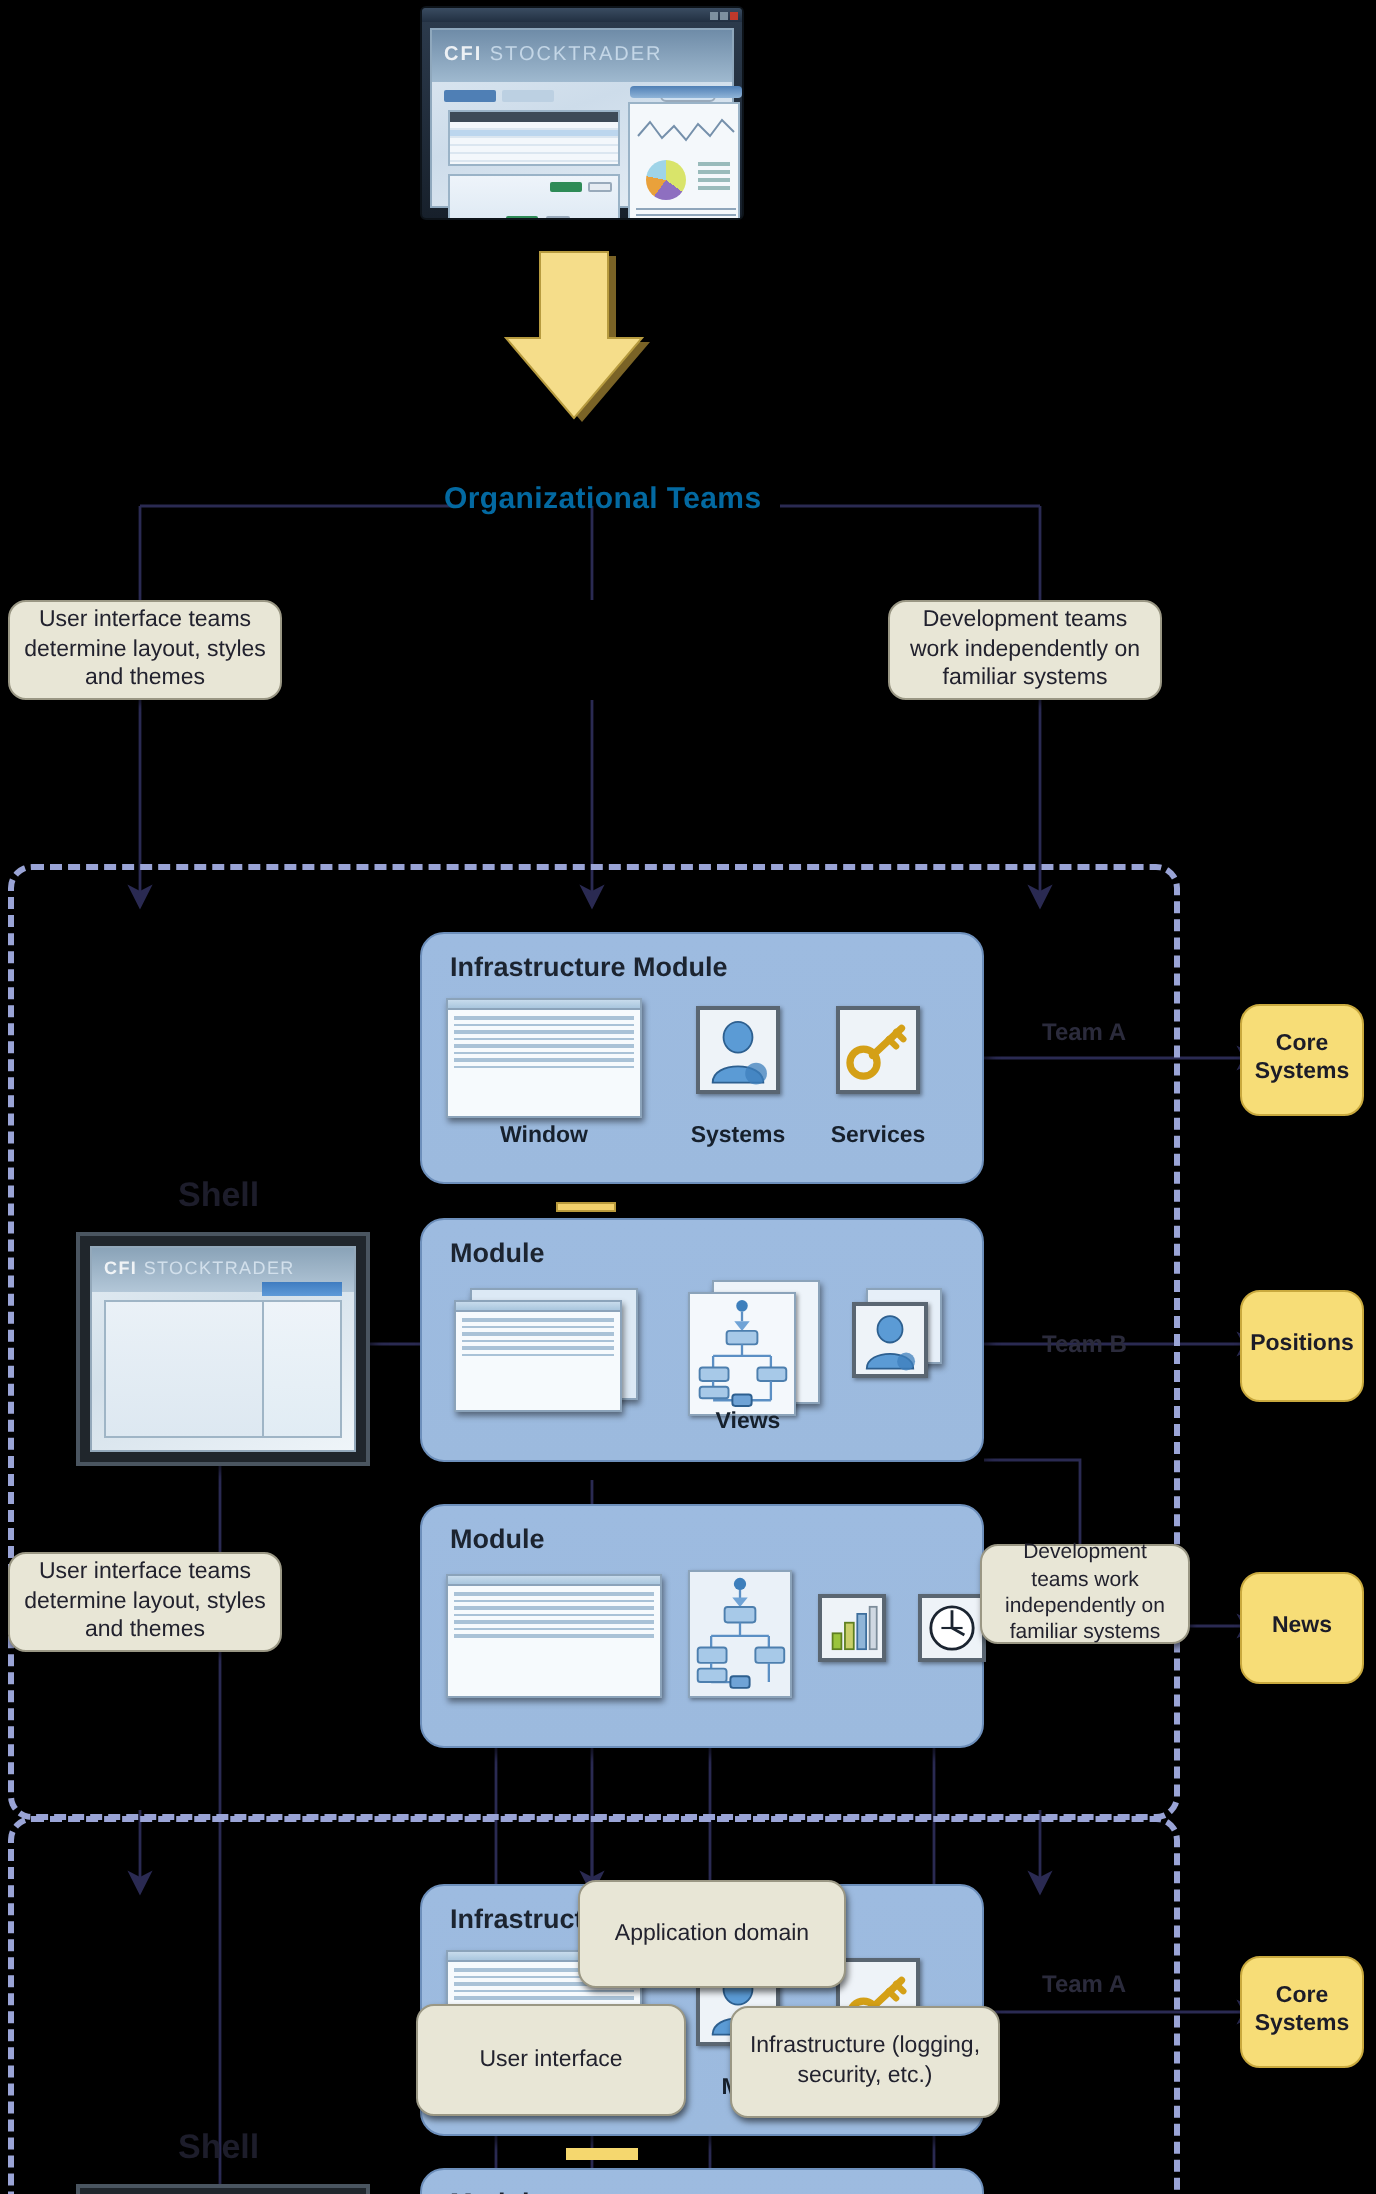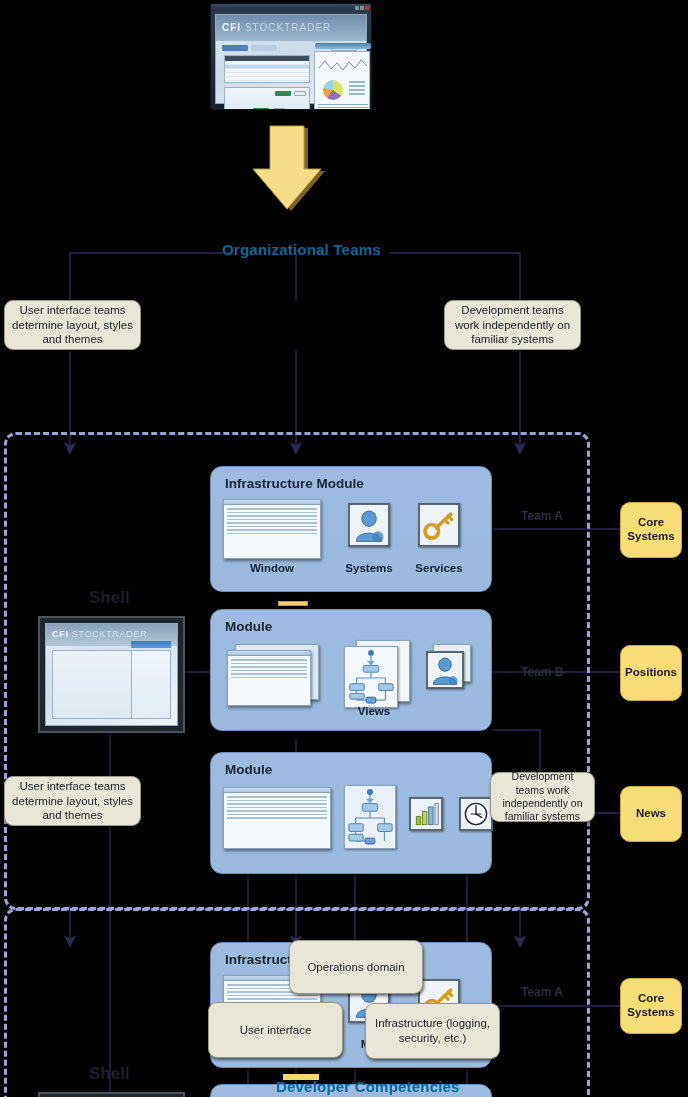--- a/index.html
+++ b/index.html
@@ -472,20 +472,19 @@
         <path d="M27,16 L31,20" stroke="#d4a017" stroke-width="3.5" stroke-linecap="round"></path>
         <path d="M31,12 L35,16" stroke="#d4a017" stroke-width="3.5" stroke-linecap="round"></path>
       </svg>
     </div>
   </div>
 
   <div class="module" style="left:210px;top:1084px;width:282px;height:122px;">
     <div class="mtitle">Module</div>
   </div>
 
-  <div class="callout" style="left:289px;top:940px;width:134px;height:54px;">Operations domain</div>
+  <div class="callout" style="left:289px;top:940px;width:134px;height:54px;">Application domain</div>
   <div class="callout" style="left:208px;top:1002px;width:135px;height:56px;">User interface</div>
   <div class="callout" style="left:365px;top:1003px;width:135px;height:56px;">Infrastructure (logging, security, etc.)</div>
 
   <div class="devbar"></div>
-  <div class="sec-title" id="title-dev">Developer Competencies</div>
 
 </div>
 
 </body></html>

